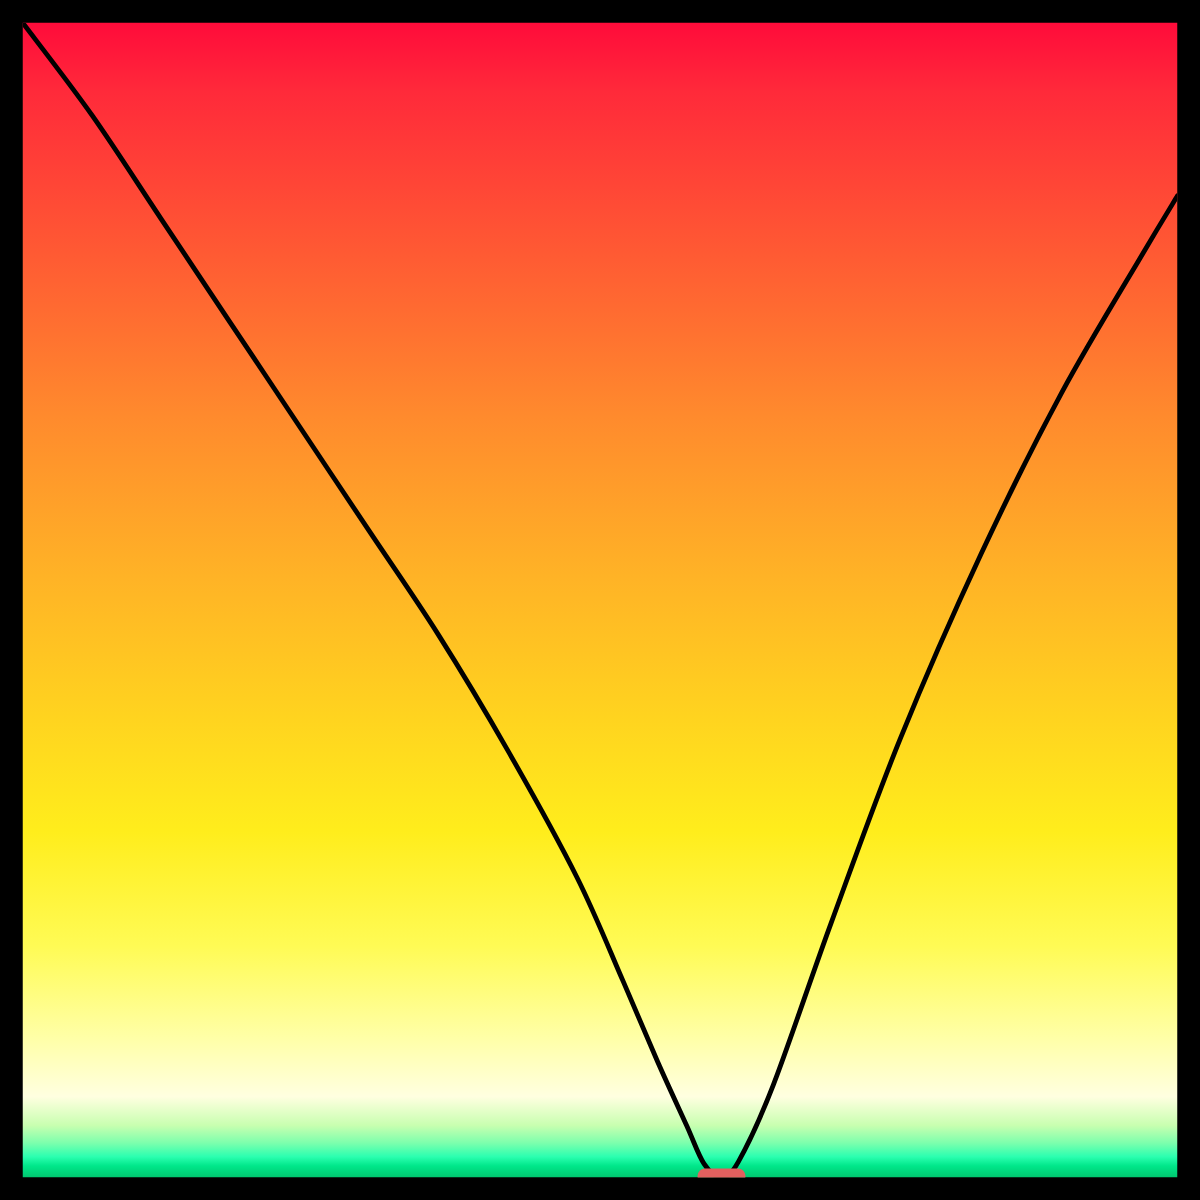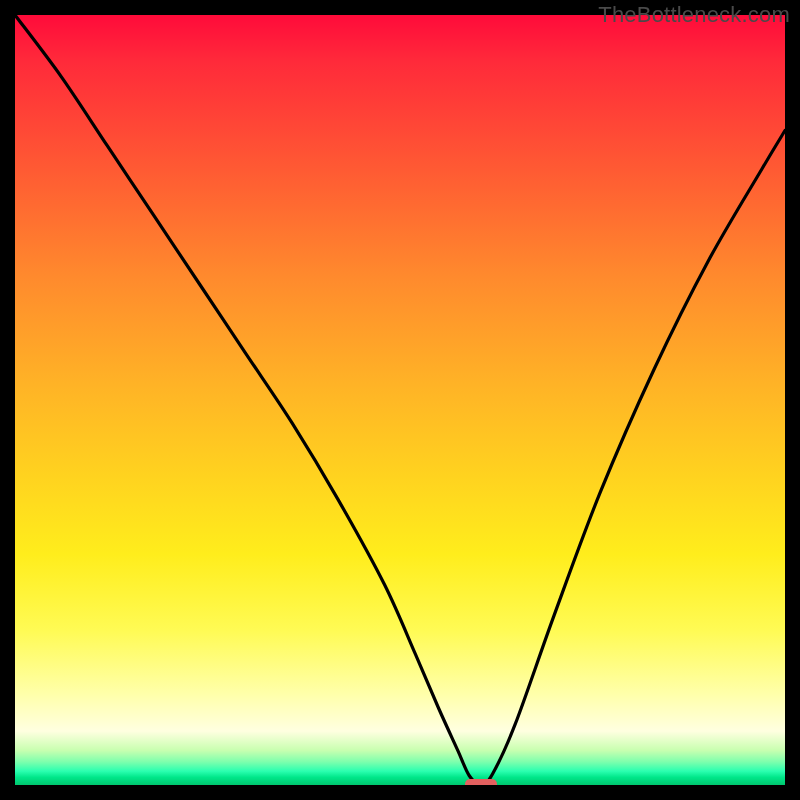--- a/index.html
+++ b/index.html
@@ -77,14 +77,13 @@
   <div class="plot-area">
     <div class="gradient-bg"></div>
 
     <svg class="curve-svg" viewBox="0 0 770 770" preserveAspectRatio="none">
       <path fill="none" stroke="#000" stroke-width="3.2" stroke-linejoin="round" stroke-linecap="round" d="M 0.00 0.00 C 7.39 9.86, 31.42 40.66, 46.20 61.60 C 60.98 82.54, 77.62 108.72, 92.40 130.90 C 107.18 153.08, 123.82 178.02, 138.60 200.20 C 153.38 222.38, 170.02 247.32, 184.80 269.50 C 199.58 291.68, 216.22 316.62, 231.00 338.80 C 245.78 360.98, 262.42 384.69, 277.20 408.10 C 291.98 431.51, 308.62 459.23, 323.40 485.10 C 338.18 510.97, 357.28 545.16, 369.60 569.80 C 381.92 594.44, 391.78 619.39, 400.40 639.10 C 409.02 658.81, 416.72 677.60, 423.50 693.00 C 430.28 708.40, 437.82 724.51, 442.75 735.35 C 447.68 746.19, 450.60 755.22, 454.30 760.76 C 458.00 766.30, 462.15 770.25, 465.85 770.00 C 469.55 769.75, 471.86 769.08, 477.40 759.22 C 482.94 749.36, 490.64 733.78, 500.50 708.40 C 510.36 683.02, 525.45 637.56, 539.00 600.60 C 552.55 563.64, 569.18 516.82, 585.20 477.40 C 601.22 437.98, 621.85 391.16, 639.10 354.20 C 656.35 317.24, 675.75 278.43, 693.00 246.40 C 710.25 214.37, 734.58 174.94, 746.90 154.00 C 759.22 133.06, 766.30 121.66, 770.00 115.50" id="curve-path"></path>
     </svg>
 
     <div class="marker" id="min-marker" style="left: 449.68px; top: 763.995px; width: 32.34px; height: 10.01px; background: rgb(226, 96, 95);"></div>
   </div>
 
-  <div class="watermark">TheBottleneck.com</div>
 </div>
 
 </body></html>

